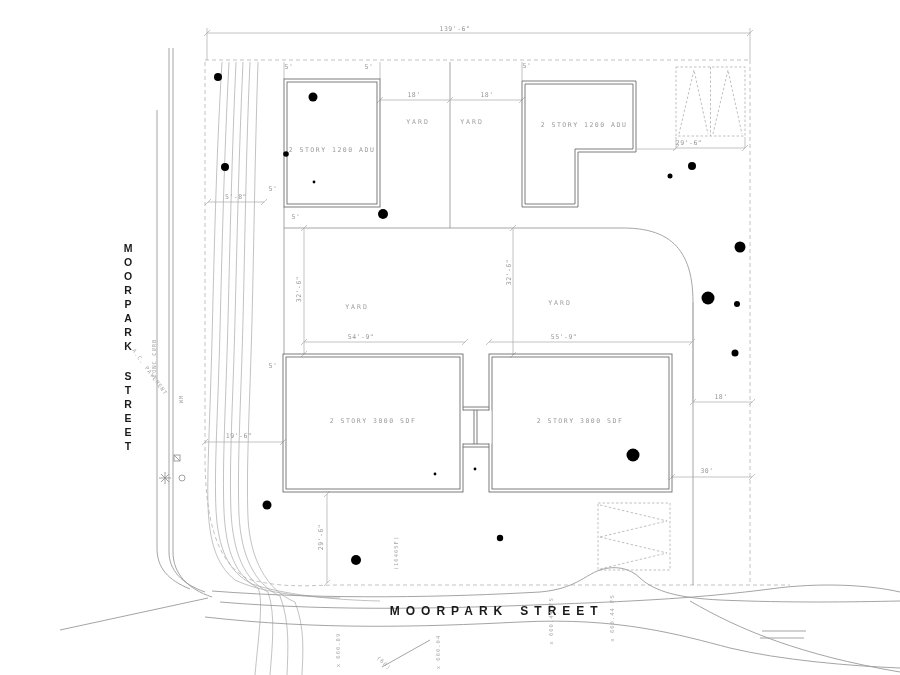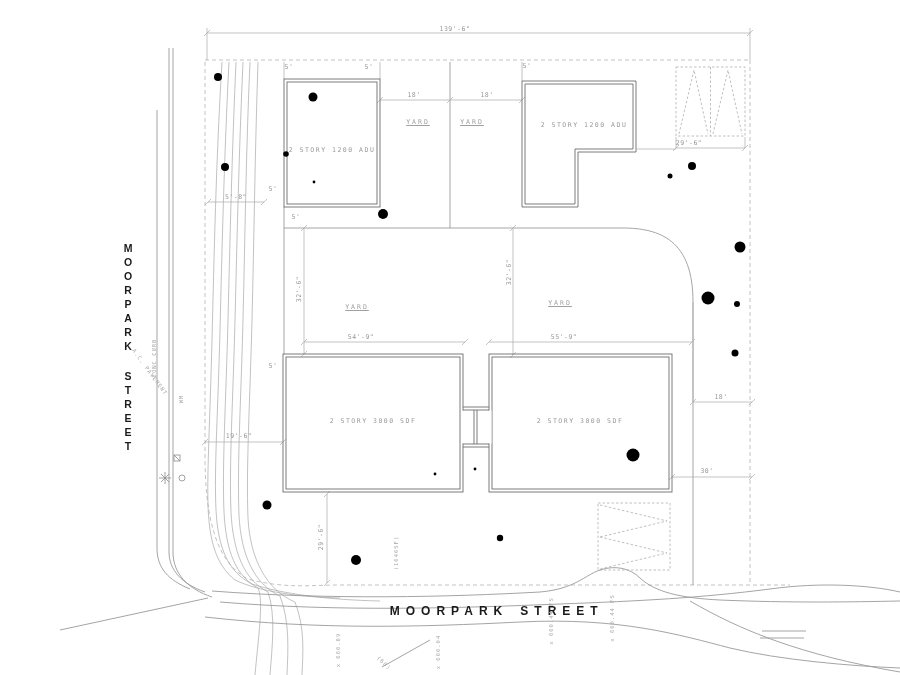--- a/index.html
+++ b/index.html
@@ -4,21 +4,21 @@
 <style>
   html,body{margin:0;padding:0;background:#ffffff;}
   .plan{position:relative;width:900px;height:675px;background:#ffffff;overflow:hidden;
         font-family:"DejaVu Sans Mono", monospace;}
   svg{position:absolute;left:0;top:0;}
   .labels{position:absolute;left:0;top:0;width:900px;height:675px;pointer-events:none;}
   .lbl{position:absolute;transform:translate(-50%,-50%);white-space:nowrap;
        color:#989898;font-size:6.5px;letter-spacing:0.5px;}
   .bldg-lbl{position:absolute;transform:translate(-50%,-50%);white-space:nowrap;
        color:#9a9a9a;font-size:6.5px;letter-spacing:1.5px;}
-  .yard-lbl{color:#a0a0a0;font-size:6.5px;letter-spacing:2px;text-decoration:underline;}
+  .yard-lbl{color:#a0a0a0;font-size:6.5px;letter-spacing:2px;}
   .street-v{position:absolute;writing-mode:vertical-rl;text-orientation:upright;
        font-family:"Liberation Sans", sans-serif;font-weight:700;font-size:10.5px;
        letter-spacing:2px;color:#1a1a1a;}
   .street-h{position:absolute;transform:translate(-50%,-50%);
        font-family:"Liberation Sans", sans-serif;font-weight:700;font-size:12px;
        letter-spacing:6px;color:#1a1a1a;white-space:nowrap;}
   .ann{color:#a8a8a8;font-size:5.5px;letter-spacing:1px;}
 </style>
 </head>
 <body>

